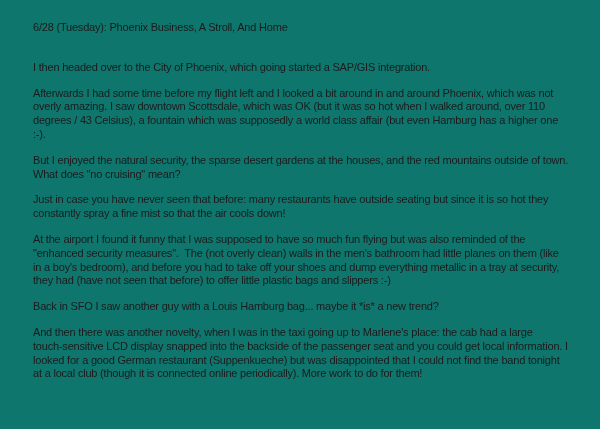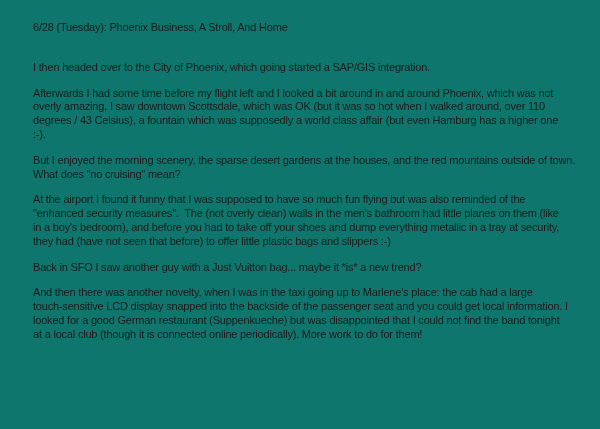--- a/index.html
+++ b/index.html
@@ -35,24 +35,26 @@
 </head>
 <body>
 
 <div class="doc">
   <p class="entry-title">6/28 (Tuesday): Phoenix Business, A Stroll, And Home</p>
   <p>I then headed over to the City of Phoenix, which going started a SAP/GIS integration.</p>
   <p>Afterwards I had some time before my flight left and I looked a bit around in and around Phoenix, which was not
 overly amazing. I saw downtown Scottsdale, which was OK (but it was so hot when I walked around, over 110
 degrees / 43 Celsius), a fountain which was supposedly a world class affair (but even Hamburg has a higher one
 :-).</p>
-  <p>But I enjoyed the morning scenery, the sparse desert gardens at the houses, and the red mountains outside of town.
+  <p>But I enjoyed the natural security, the sparse desert gardens at the houses, and the red mountains outside of town.
 What does "no cruising" mean?</p>
+  <p>Just in case you have never seen that before: many restaurants have outside seating but since it is so hot they
+constantly spray a fine mist so that the air cools down!</p>
   <p>At the airport I found it funny that I was supposed to have so much fun flying but was also reminded of the
 "enhanced security measures".  The (not overly clean) walls in the men's bathroom had little planes on them (like
 in a boy's bedroom), and before you had to take off your shoes and dump everything metallic in a tray at security,
 they had (have not seen that before) to offer little plastic bags and slippers :-)</p>
-  <p>Back in SFO I saw another guy with a Just Vuitton bag... maybe it *is* a new trend?</p>
+  <p>Back in SFO I saw another guy with a Louis Hamburg bag... maybe it *is* a new trend?</p>
   <p>And then there was another novelty, when I was in the taxi going up to Marlene's place: the cab had a large
 touch-sensitive LCD display snapped into the backside of the passenger seat and you could get local information. I
 looked for a good German restaurant (Suppenkueche) but was disappointed that I could not find the band tonight
 at a local club (though it is connected online periodically). More work to do for them!</p>
 </div>
 
 </body></html>

